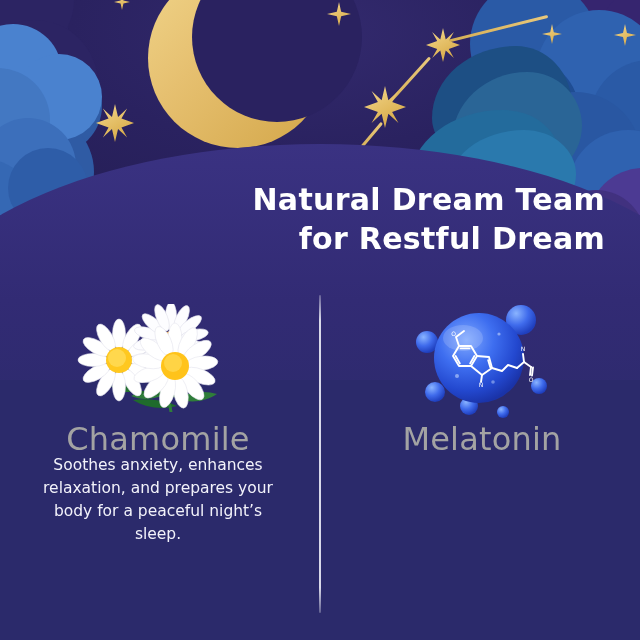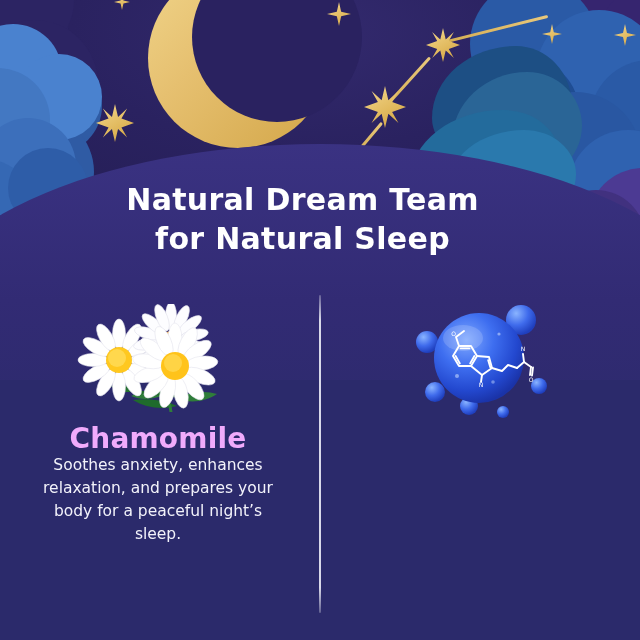--- a/index.html
+++ b/index.html
@@ -88,21 +88,21 @@
     left: 0; top: 380px;
     width: 640px; height: 260px;
     background: #2b2a6b;
   }
 
   
   .title {
     position: absolute;
     left: 0; top: 180px;
     width: 605px;
-    text-align: center;
+    text-align: right;
     color: #ffffff;
     font-family: "DejaVu Sans", sans-serif;
     font-weight: 700;
     font-size: 30px;
     line-height: 39px;
     letter-spacing: 0.3px;
   }
   .title .l2 { display: block; }
 
   
@@ -124,23 +124,23 @@
     text-align: center;
   }
   .col.left  { left: 8px; }
   .col.right { left: 332px; }
 
   .art {
     height: 120px;
     position: relative;
   }
   .heading {
-    color: #f0abfc;
-    font-weight: 700;
-    font-size: 28px;
+    color: #a3a3a3;
+    font-weight: 400;
+    font-size: 32px;
     line-height: 30px;
     margin-top: 4px;
     letter-spacing: 0.2px;
   }
   .body {
     color: #f2f2fa;
     font-size: 15.5px;
     line-height: 23px;
     margin: 0 auto 0;
     width: 252px;
@@ -218,21 +218,21 @@
   <div class="star4" style="left:330px; top:8px; width:26px; height:26px; opacity:0;"></div>
   <div class="star8" style="left:96px; top:104px; width:38px; height:38px;"></div>
   <div class="star4" style="left:614px; top:24px; width:22px; height:22px;"></div>
   <div class="star4" style="left:114px; top:-6px; width:16px; height:16px;"></div>
 
   <div class="hill"></div>
   <div class="base"></div>
 
   <div class="title">
     <span>Natural Dream Team</span>
-    <span class="l2">for Natural Sleep</span>
+    <span class="l2">for Restful Dream</span>
   </div>
 
   <div class="divider"></div>
 
   <div class="col left">
     <div class="art">
       <svg class="flowers" width="170" height="118" viewBox="0 0 170 118">
 
         <g>
           <path d="M58 92 C70 86 86 84 100 86 C88 94 72 98 58 92 Z" fill="#2f7d3a"></path>
@@ -360,15 +360,16 @@
           <path d="M126 67.5 L125 75.5"></path>
         </g>
         <g fill="#ffffff" font-family="DejaVu Sans, sans-serif" font-size="6" text-anchor="middle">
           <text x="46.5" y="35.5">O</text>
           <text x="74" y="87">N</text>
           <text x="116" y="51">N</text>
           <text x="124" y="82">O</text>
         </g>
       </svg>
     </div>
+    <div class="heading">Melatonin</div>
   </div>
 
 </div>
 
 </body></html>

